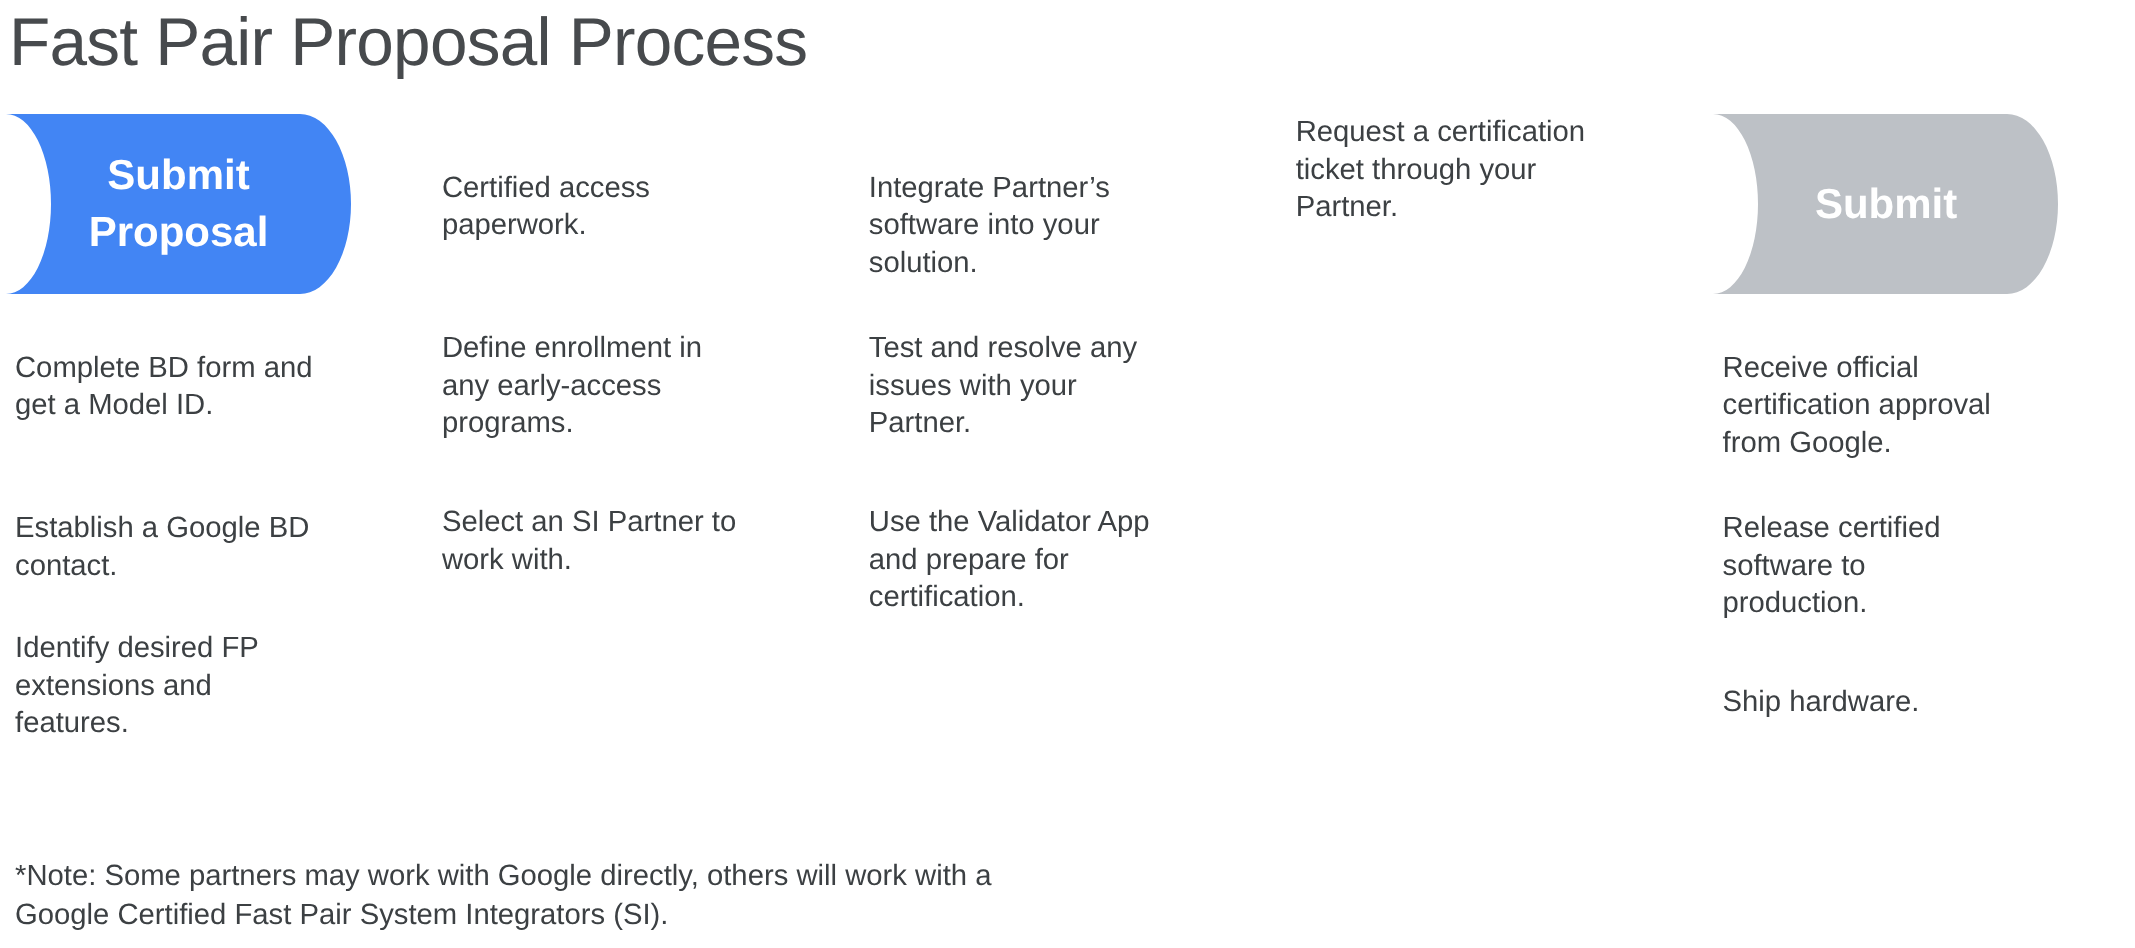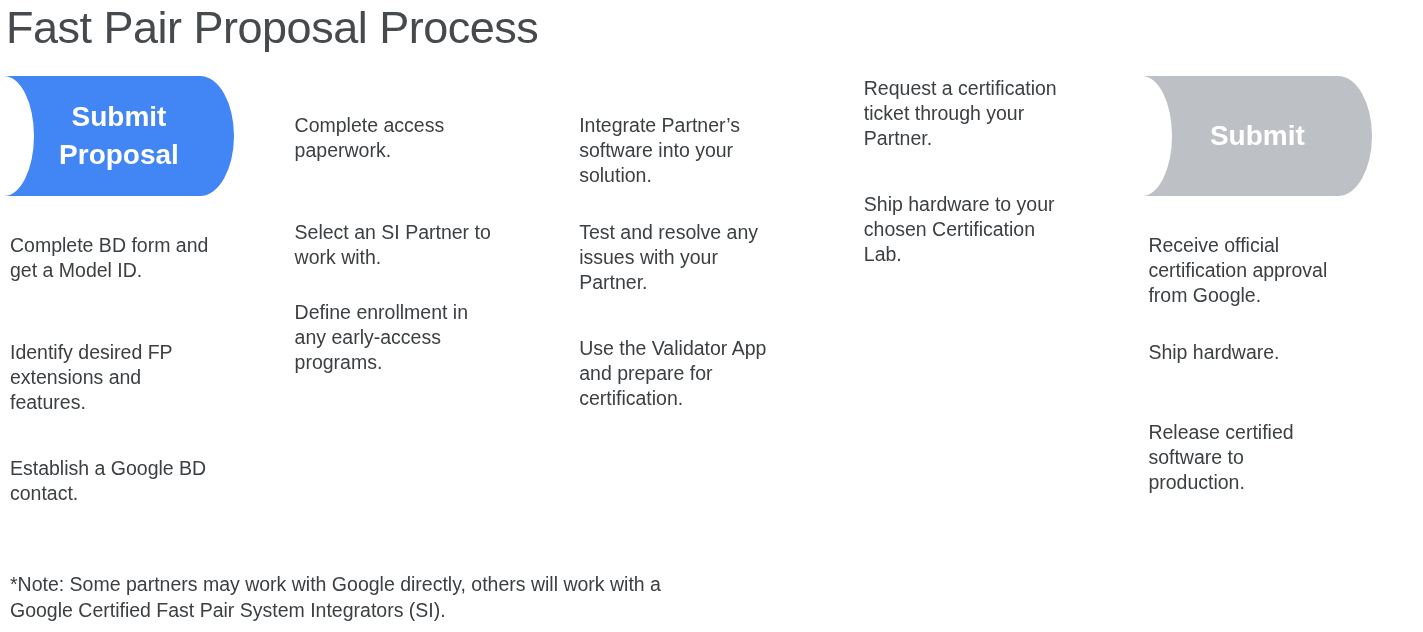--- a/index.html
+++ b/index.html
@@ -63,73 +63,70 @@
     <div class="col">
       <div class="shape-area">
         <svg class="step-svg" width="230" height="120" viewBox="0 0 230 120">
           <path d="M 0 0 A 30 60 0 0 1 0 120 L 196 120 A 34 60 0 0 0 196 0 Z" fill="#4285F4"></path>
         </svg>
         <div class="step-label">Submit
 Proposal</div>
       </div>
       <div class="desc d1">Complete BD form and
 get a Model ID.</div>
+      <div class="desc d3">Establish a Google BD
+contact.</div>
       <div class="desc d2">Identify desired FP
 extensions and
 features.</div>
-      <div class="desc d3">Establish a Google BD
-contact.</div>
     </div>
 
     <div class="col">
-      <div class="desc d1">Complete access
+      <div class="desc d1">Certified access
 paperwork.</div>
-      <div class="desc d3">Select an SI Partner to
-work with.</div>
       <div class="desc d2">Define enrollment in
 any early-access
 programs.</div>
+      <div class="desc d3">Select an SI Partner to
+work with.</div>
     </div>
 
 
     <div class="col">
       <div class="desc d1">Integrate Partner’s
 software into your
 solution.</div>
       <div class="desc d2">Test and resolve any
 issues with your
 Partner.</div>
       <div class="desc d3">Use the Validator App
 and prepare for
 certification.</div>
     </div>
 
     <div class="col">
       <div class="desc d2">Request a certification
 ticket through your
 Partner.</div>
-      <div class="desc d3">Ship hardware to your
-chosen Certification
-Lab.</div>
     </div>
 
     <div class="col">
       <div class="shape-area">
         <svg class="step-svg" width="230" height="120" viewBox="0 0 230 120">
           <path d="M 0 0 A 30 60 0 0 1 0 120 L 196 120 A 34 60 0 0 0 196 0 Z" fill="#BDC1C6"></path>
         </svg>
         <div class="step-label">Submit</div>
       </div>
       <div class="desc d1">Receive official
 certification approval
 from Google.</div>
-      <div class="desc d3">Ship hardware.</div>
       <div class="desc d2">Release certified
 software to
 production.</div>
+      <div class="desc d3">Ship hardware.</div>
     </div>
 
   </div>
 
   <div class="footnote">*Note: Some partners may work with Google directly, others will work with a
 Google Certified Fast Pair System Integrators (SI).</div>
 
 </div>
 
 </body></html>

